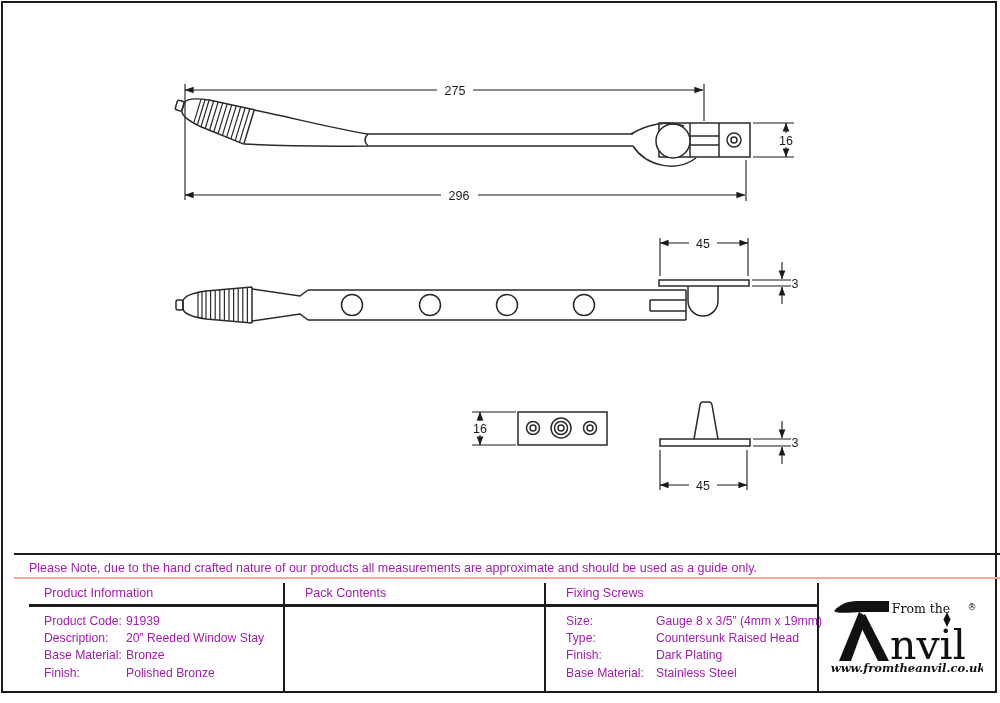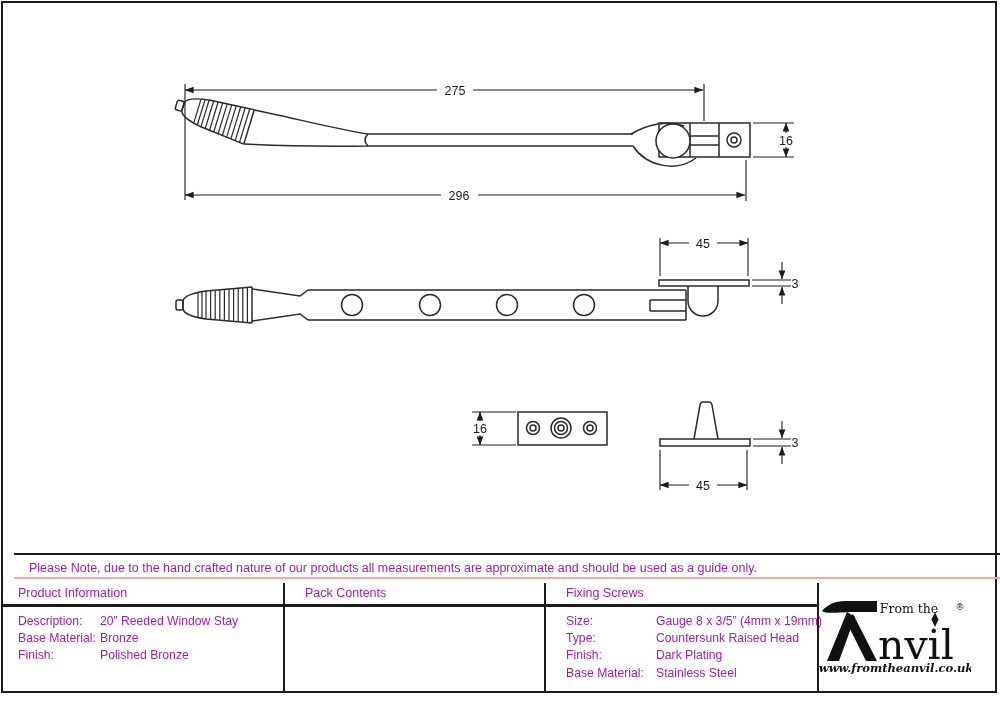--- a/index.html
+++ b/index.html
@@ -7,25 +7,25 @@
          font-family:"Liberation Sans",sans-serif;color:#a21caf;overflow:hidden;}
   #frame{position:absolute;left:1px;top:1px;width:992px;height:688px;
          border:2px solid #1c1c1c;}
   #drawing-svg{position:absolute;left:0;top:0;}
   #note-row{position:absolute;left:11px;top:550px;width:100%;height:26px;
             border-top:2px solid #1c1c1c;border-bottom:2px solid #fca5a5;
             line-height:26px;font-size:12.5px;padding-left:15px;box-sizing:border-box;}
   #spec-table{position:absolute;left:0;top:580px;width:992px;height:108px;
               display:flex;box-sizing:border-box;}
   .col{box-sizing:border-box;border-right:2px solid #1c1c1c;}
-  .col.last{border-right:none;flex:1;display:flex;align-items:center;justify-content:flex-start;}
+  .col.last{border-right:none;flex:1;display:flex;align-items:center;justify-content:center;}
   .col-header{height:21px;line-height:21px;border-bottom:3px solid #1c1c1c;
               font-size:12.5px;}
   .col-body{padding-top:6px;font-size:12.2px;line-height:17.2px;}
-  .pad15{padding-left:15px;} .pad10{padding-left:20px;}
+  .pad15{padding-left:15px;margin-left:26px;} .pad10{padding-left:20px;}
   .kv{white-space:nowrap;}
   .kv .k{display:inline-block;}
   .k82{width:82px;} .k90{width:90px;}
   svg text{font-family:"Liberation Sans",sans-serif;}
   .dimtxt{font-size:12.5px;fill:#1c1c1c;}
   .logo-serif{font-family:"DejaVu Serif","Liberation Serif",serif;}
 </style>
 </head>
 <body>
 
@@ -130,20 +130,23 @@
     </svg>
 
     <div id="note-row">Please Note, due to the hand crafted nature of our products all measurements are approximate and should be used as a guide only.</div>
 
     <div id="spec-table">
 
       <div class="col" style="width:282px">
         <div class="col-header pad15">Product Information</div>
         <div class="col-body pad15">
           <div class="kv">
+            <span class="k k82">Product Code:</span><span>91939</span>
+          </div>
+          <div class="kv">
             <span class="k k82">Description:</span><span>20” Reeded Window Stay</span>
           </div>
           <div class="kv">
             <span class="k k82">Base Material:</span><span>Bronze</span>
           </div>
           <div class="kv">
             <span class="k k82">Finish:</span><span>Polished Bronze</span>
           </div>
         </div>
       </div>

